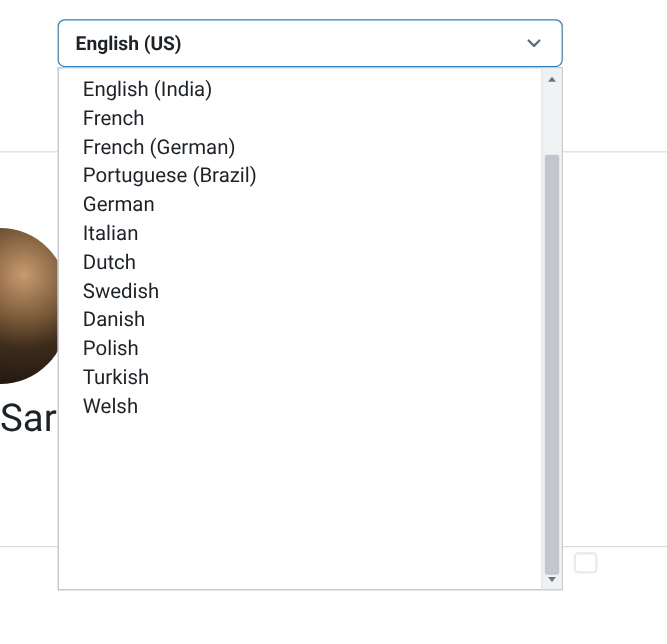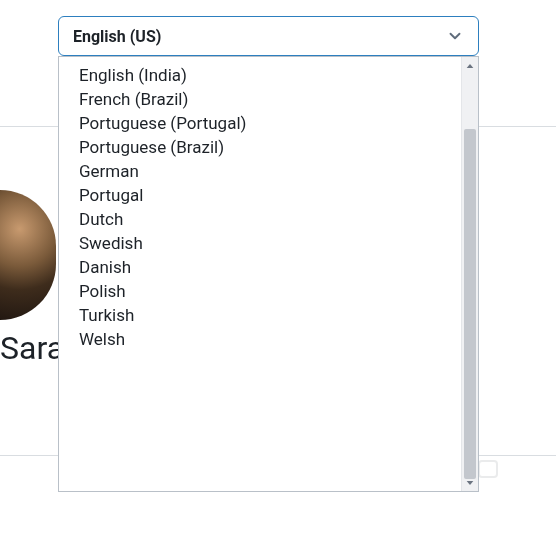--- a/index.html
+++ b/index.html
@@ -39,21 +39,21 @@
   position: absolute;
   top: 329px;
   left: 0;
   font-size: 32px;
   color: #1d2228;
   font-weight: 400;
 }
 .select-wrapper {
   position: absolute;
   top: 16px;
-  left: 58px;
+  left: 48px;
   width: 421px;
 }
 .select-button {
   width: 100%;
   height: 40px;
   border: 1px solid #2d7fbf;
   border-radius: 6px;
   background: #ffffff;
   display: flex;
   align-items: center;
@@ -162,25 +162,25 @@
     <span class="chevron">
       <svg width="18" height="18" viewBox="0 0 24 24" fill="none" stroke="currentColor" stroke-width="2.5" stroke-linecap="round" stroke-linejoin="round">
           <polyline points="6 9 12 15 18 9"></polyline>
         </svg>
     </span>
   </div>
 
   <div class="dropdown">
     <div class="option-list" id="option-list">
         <div class="option-item">English (India)</div>
-        <div class="option-item">French (Brazil)</div>
-        <div class="option-item">Portuguese (Portugal)</div>
+        <div class="option-item">French</div>
+        <div class="option-item">French (German)</div>
         <div class="option-item">Portuguese (Brazil)</div>
         <div class="option-item">German</div>
-        <div class="option-item">Portugal</div>
+        <div class="option-item">Italian</div>
         <div class="option-item">Dutch</div>
         <div class="option-item">Swedish</div>
         <div class="option-item">Danish</div>
         <div class="option-item">Polish</div>
         <div class="option-item">Turkish</div>
         <div class="option-item">Welsh</div>
       </div>
     <div class="scrollbar-track">
       <div class="scroll-arrow">
         <svg width="10" height="10" viewBox="0 0 24 24" fill="currentColor">

